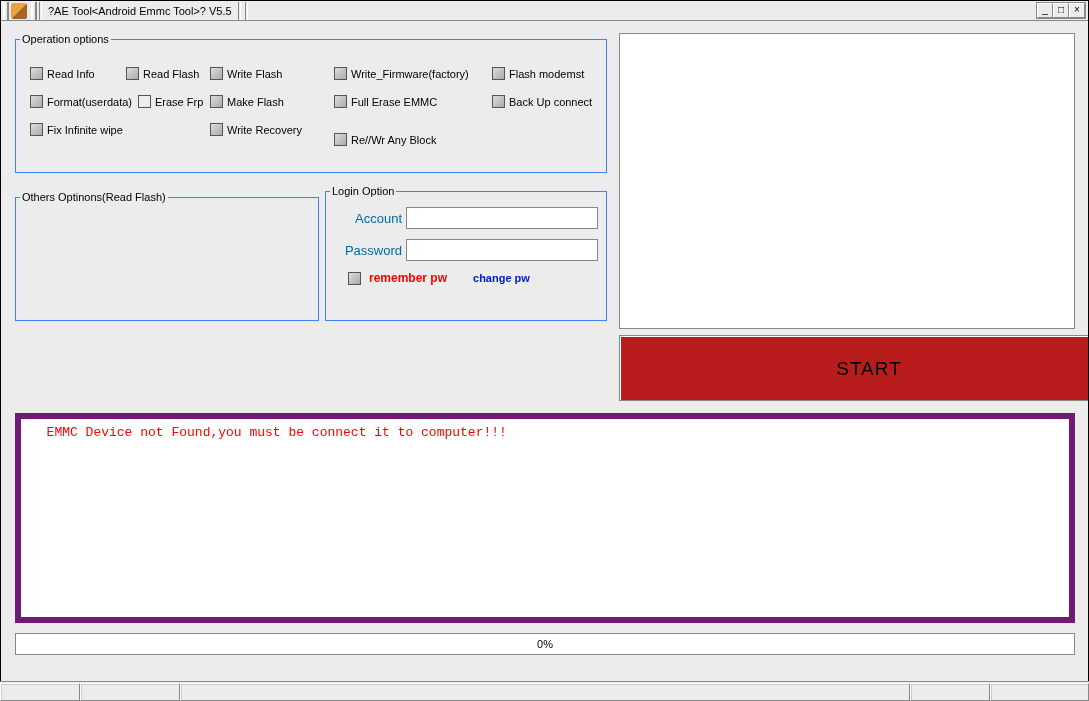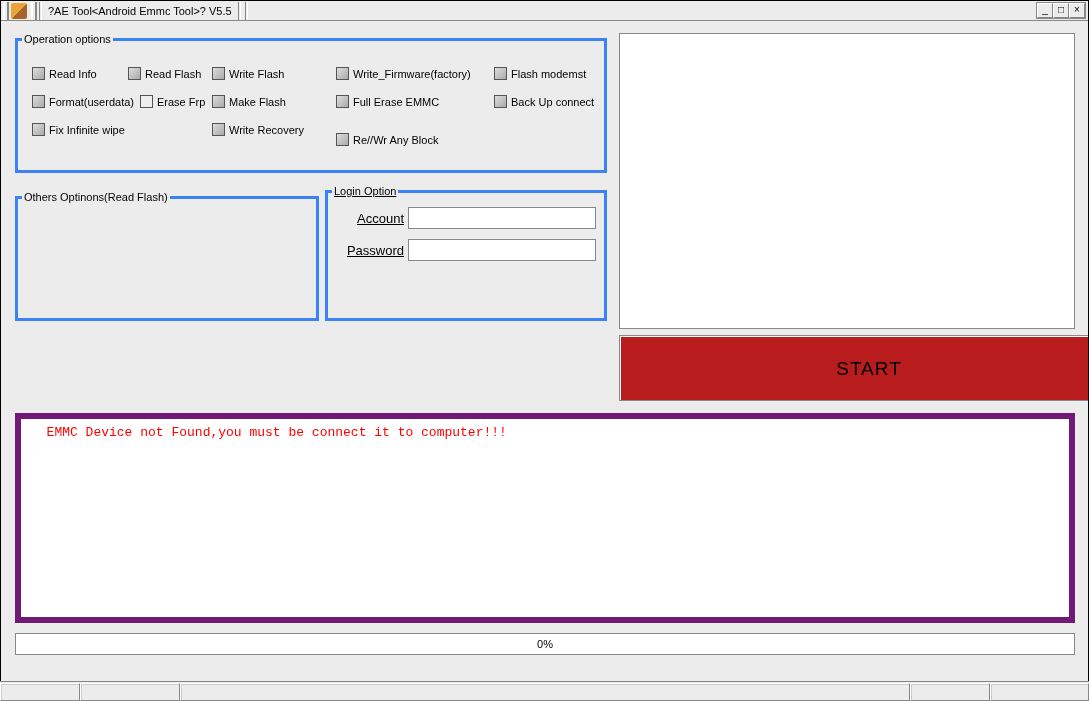--- a/index.html
+++ b/index.html
@@ -71,21 +71,21 @@
   }
 
   .main-area {
     position: relative;
     width: 100%;
     height: calc(100% - 20px - 20px);
     padding: 8px 10px;
   }
 
   fieldset.group {
-    border: 3px solid #3b82f6;
+    border: 1px solid #3b82f6;
     background: #ececec;
     margin: 0;
     padding: 0;
     position: absolute;
     font-size: 11px;
   }
   fieldset.group > legend {
     font-size: 11px;
     color: #000;
     padding: 0 2px;
@@ -122,29 +122,28 @@
     height: 130px;
   }
 
   .login-group {
     left: 324px;
     top: 164px;
     width: 282px;
     height: 136px;
     border: 1px solid #a0a0a0;
     position: absolute;
-    text-decoration: underline;
   }
   .login-group legend { color: red; font-size: 13px; }
   .login-row {
     display: flex;
     align-items: center;
     margin: 10px 8px;
   }
-  .login-row .lbl { color: #000000; font-size: 13px; width: 72px; text-align: right; padding-right: 4px;}
+  .login-row .lbl { color: #0369a1; font-size: 13px; width: 72px; text-align: right; padding-right: 4px;}
   .login-row input[type=text], .login-row input[type=password] {
     flex: 1;
     height: 22px;
     border: 1px solid #888;
     background: #fff;
     font-size: 12px;
     padding: 0 3px;
   }
   .remember-row {
     display: flex;
@@ -348,20 +347,27 @@
   <fieldset class="group login-group">
     <legend>Login Option</legend>
     <div class="login-row">
       <span class="lbl">Account</span>
       <input type="text" value="" style="">
     </div>
     <div class="login-row">
       <span class="lbl">Password</span>
       <input type="password" value="" style="">
     </div>
+    <div class="remember-row">
+      <label class="check" style="position:static;">
+        <span class="box"></span>
+        <span class="rlabel">remember pw</span>
+      </label>
+      <span class="change-pw">change pw</span>
+    </div>
   </fieldset>
 
 
   <div class="preview-panel"></div>
 
   <button class="start-btn">START</button>
 
   <div class="log-panel">  EMMC Device not Found,you must be connect it to computer!!!</div>
 
   <div class="progress">

